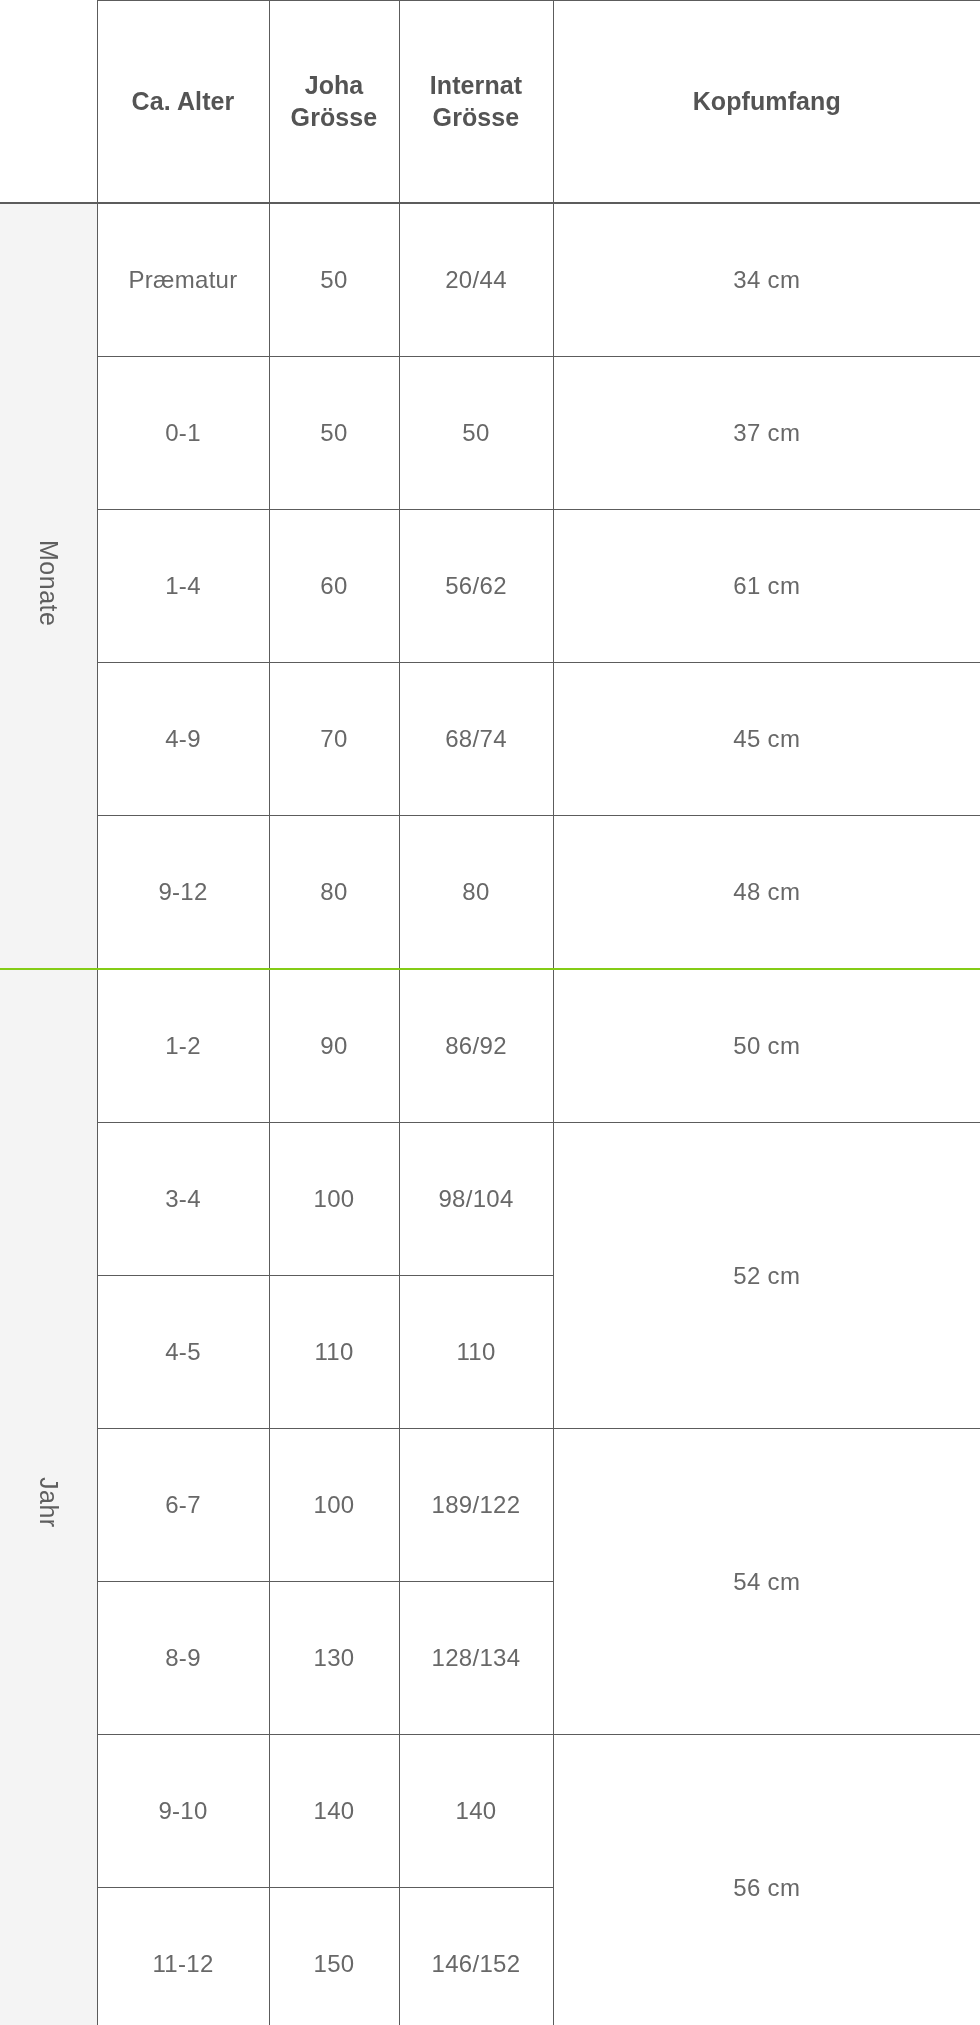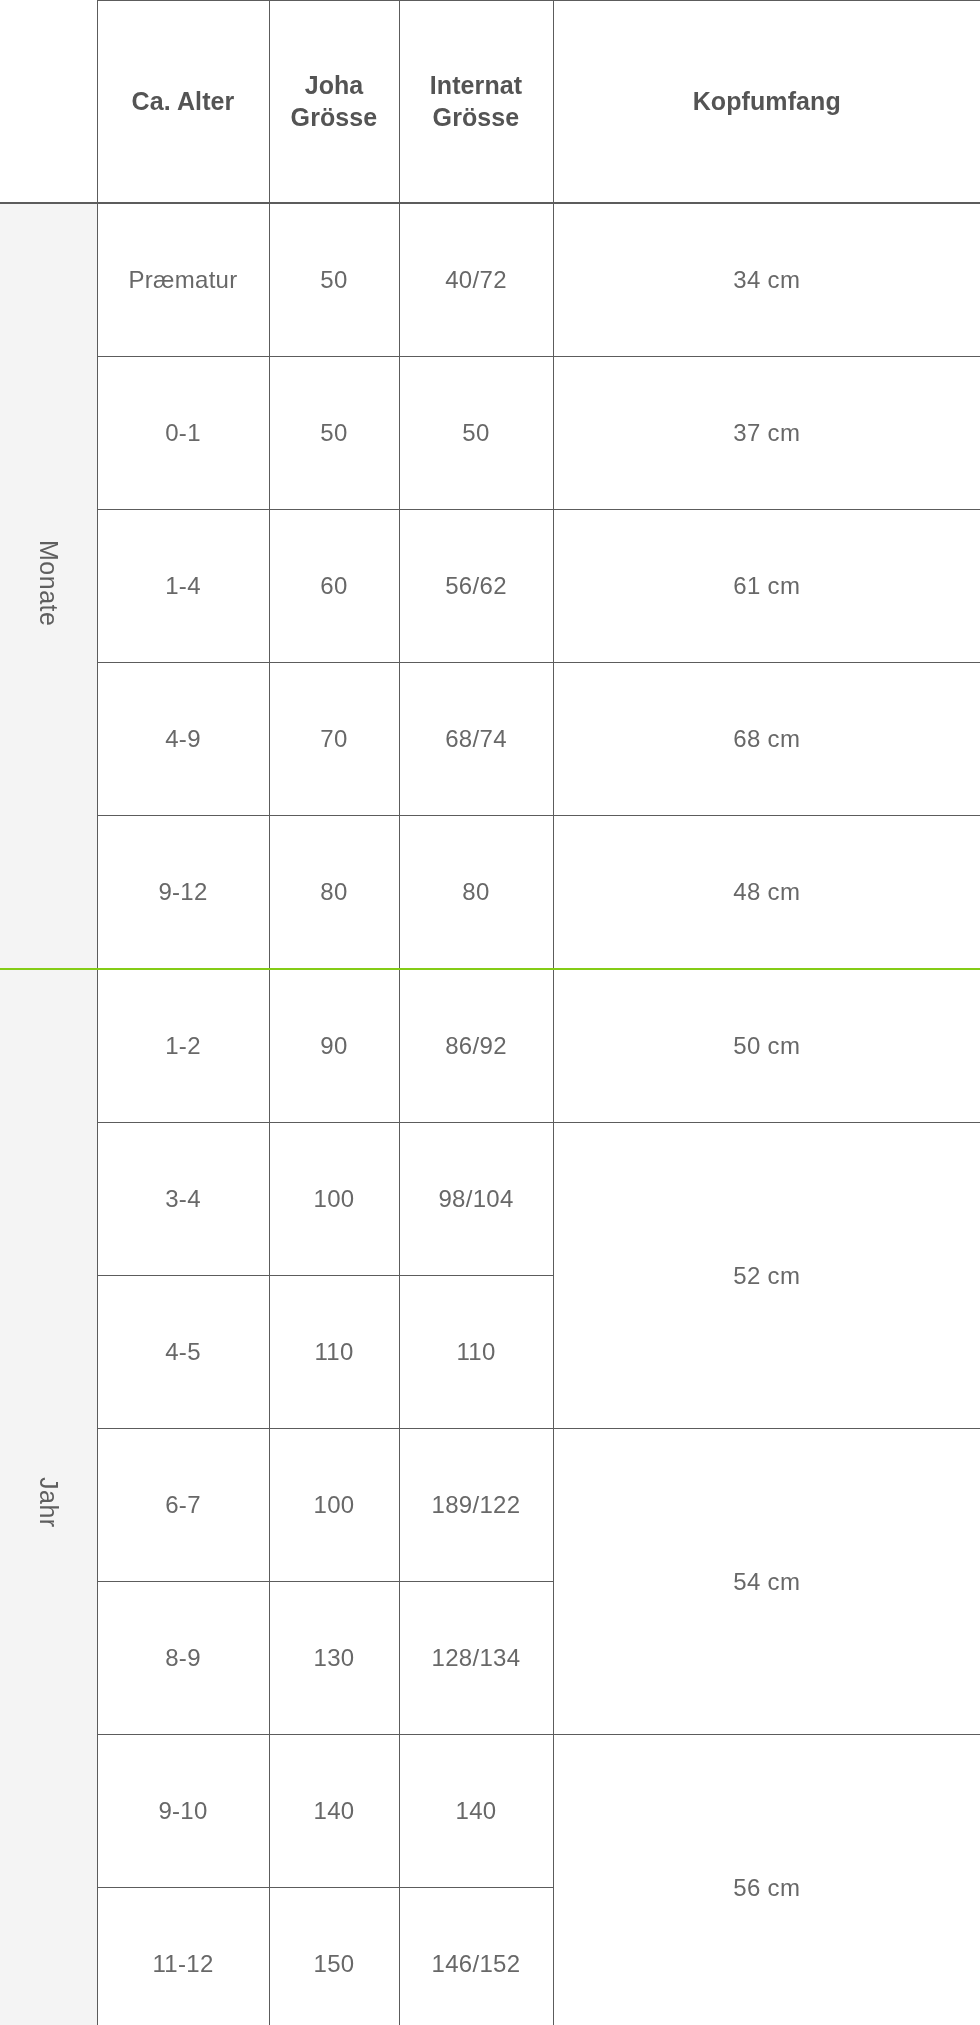--- a/index.html
+++ b/index.html
@@ -121,40 +121,40 @@
         </th>
         <th class="head-last">Kopfumfang</th>
       </tr>
     </thead>
 
     <tbody>
         <tr class="section-start">
           <td class="group-cell" rowspan="5"><span class="group-label">Monate</span></td>
           <td>Præmatur</td>
           <td>50</td>
-          <td>40/72</td>
+          <td>20/44</td>
           <td class="cell-last">34 cm</td>
         </tr>
         <tr>
           <td>0-1</td>
           <td>50</td>
           <td>50</td>
           <td class="cell-last">37 cm</td>
         </tr>
         <tr>
           <td>1-4</td>
           <td>60</td>
           <td>56/62</td>
           <td class="cell-last">61 cm</td>
         </tr>
         <tr>
           <td>4-9</td>
           <td>70</td>
           <td>68/74</td>
-          <td class="cell-last">68 cm</td>
+          <td class="cell-last">45 cm</td>
         </tr>
         <tr>
           <td>9-12</td>
           <td>80</td>
           <td>80</td>
           <td class="cell-last">48 cm</td>
         </tr>
         <tr class="section-start">
           <td class="group-cell" rowspan="7"><span class="group-label">Jahr</span></td>
           <td>1-2</td>

